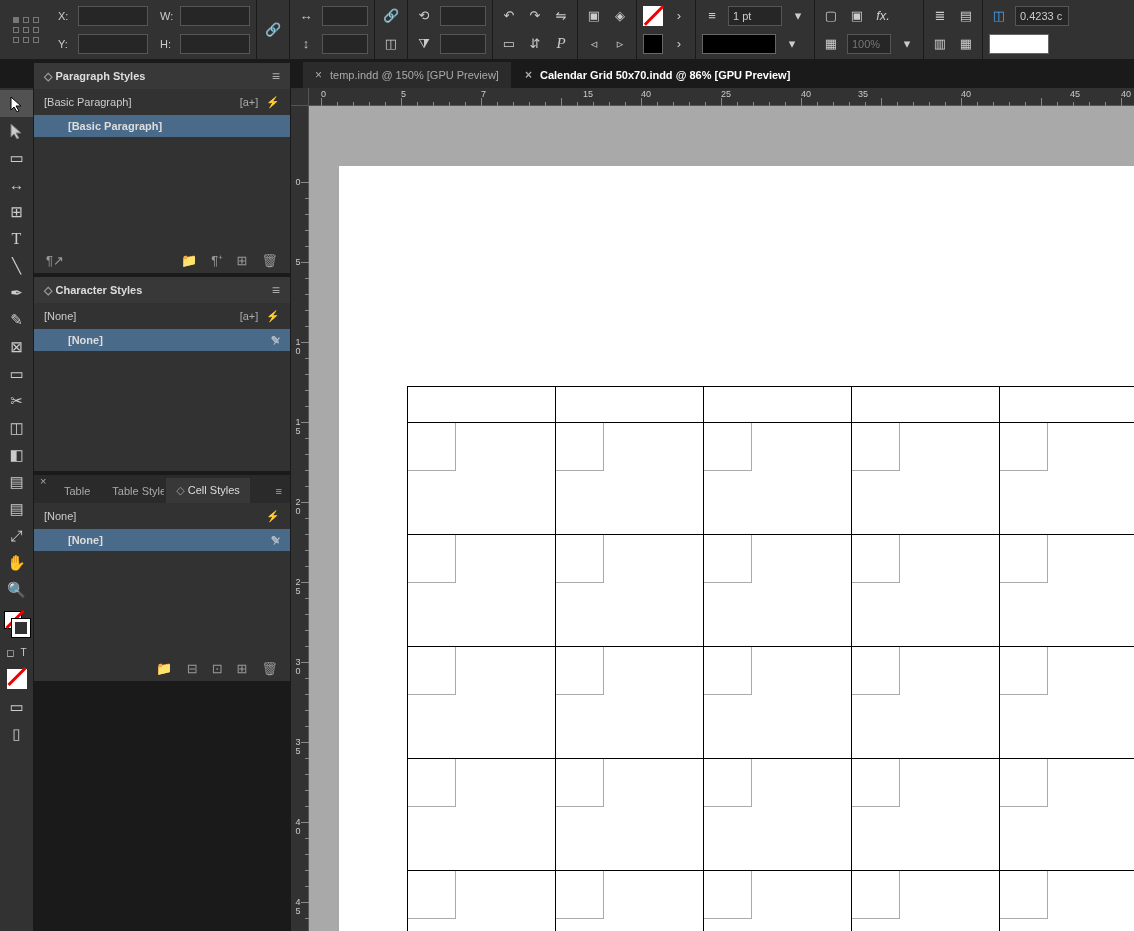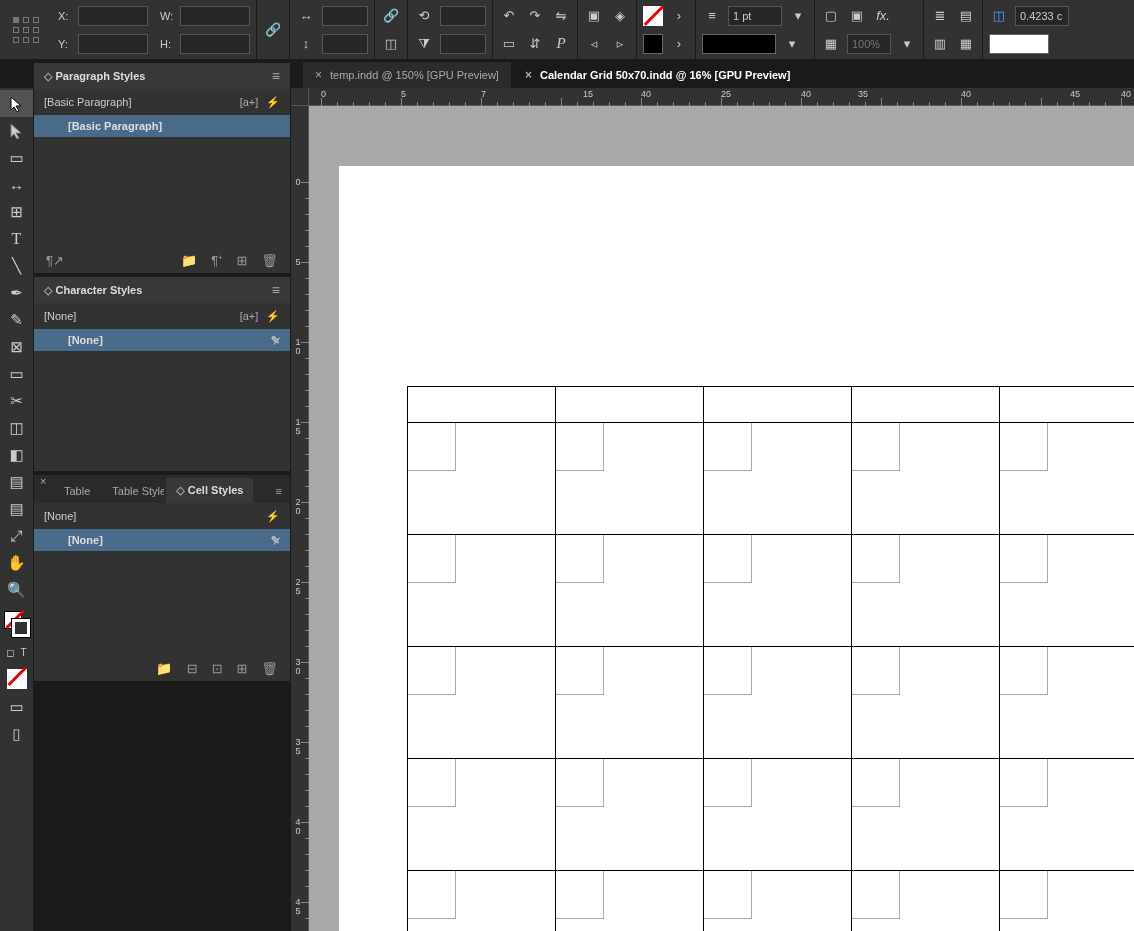--- a/index.html
+++ b/index.html
@@ -54,21 +54,21 @@
   .p-sub{ height:26px; display:flex; align-items:center; padding:0 10px; background:#323232; color:#ccc; font-size:11px; justify-content:space-between;}
   .p-sub .icons{display:flex;gap:8px;color:#aaa;}
   .p-list{ background:#323232;}
   .p-item{ height:22px; display:flex; align-items:center; padding-left:34px; font-size:11px; color:#ddd; font-weight:bold; justify-content:space-between; padding-right:10px;}
   .p-item.sel{ background:#4a6a8a;}
   .p-foot{ height:26px; display:flex; align-items:center; justify-content:flex-end; gap:14px; padding:0 12px; background:#323232; color:#9a9a9a; font-size:13px; border-top:0;}
   .p-foot .left{margin-right:auto; display:flex; gap:10px;}
 
   .tabstrip{ height:28px; display:flex; align-items:flex-end; background:#2a2a2a; padding-left:8px; gap:2px;}
   .ptab{ padding:6px 10px 6px; font-size:11px; color:#aaa;}
-  .ptab.active{ background:#383838; color:#ddd; font-weight:bold;}
+  .ptab.active{ background:#383838; color:#ddd; font-weight:normal;}
   .panel .xclose{position:absolute; margin-top:-2px; color:#aaa; font-size:11px; padding:2px 6px;}
 
   
   .workspace{ position:absolute; left:291px; top:88px; right:0; bottom:0; background:#a9a9a9; }
   .ruler-corner{ position:absolute; left:0; top:0; width:18px; height:18px; background:#323232; border-right:1px solid #555; border-bottom:1px solid #555;}
   .ruler-h{ position:absolute; left:18px; top:0; right:0; height:18px; background:#323232; color:#ccc; border-bottom:1px solid #555;}
   .ruler-h .tick{ position:absolute; top:1px; font-size:9px; color:#ccc;}
   .ruler-h .tline{ position:absolute; top:10px; width:1px; height:8px; background:#888;}
   .ruler-v{ position:absolute; left:0; top:18px; width:18px; bottom:0; background:#323232; border-right:1px solid #555;}
   .ruler-v .tick{ position:absolute; left:2px; font-size:9px; color:#ccc; line-height:9px; width:10px; text-align:center;}
@@ -243,21 +243,21 @@
   </div>
 </div>
 
 <div class="doc-tabs">
   <div class="doc-tab">
     <span class="x">×</span>
     <span>temp.indd @ 150% [GPU Preview]</span>
   </div>
   <div class="doc-tab active">
     <span class="x">×</span>
-    <span>Calendar Grid 50x70.indd @ 16% [GPU Preview]</span>
+    <span>Calendar Grid 50x70.indd @ 86% [GPU Preview]</span>
   </div>
 </div>
 
 <div class="tools">
   <div class="tool sel">
       <svg width="14" height="16">
         <path d="M1 1 L1 14 L4 11 L7 16 L9 15 L6 10 L11 10 Z" fill="#fff" stroke="#000"></path>
       </svg>
     </div>
   <div class="tool">

